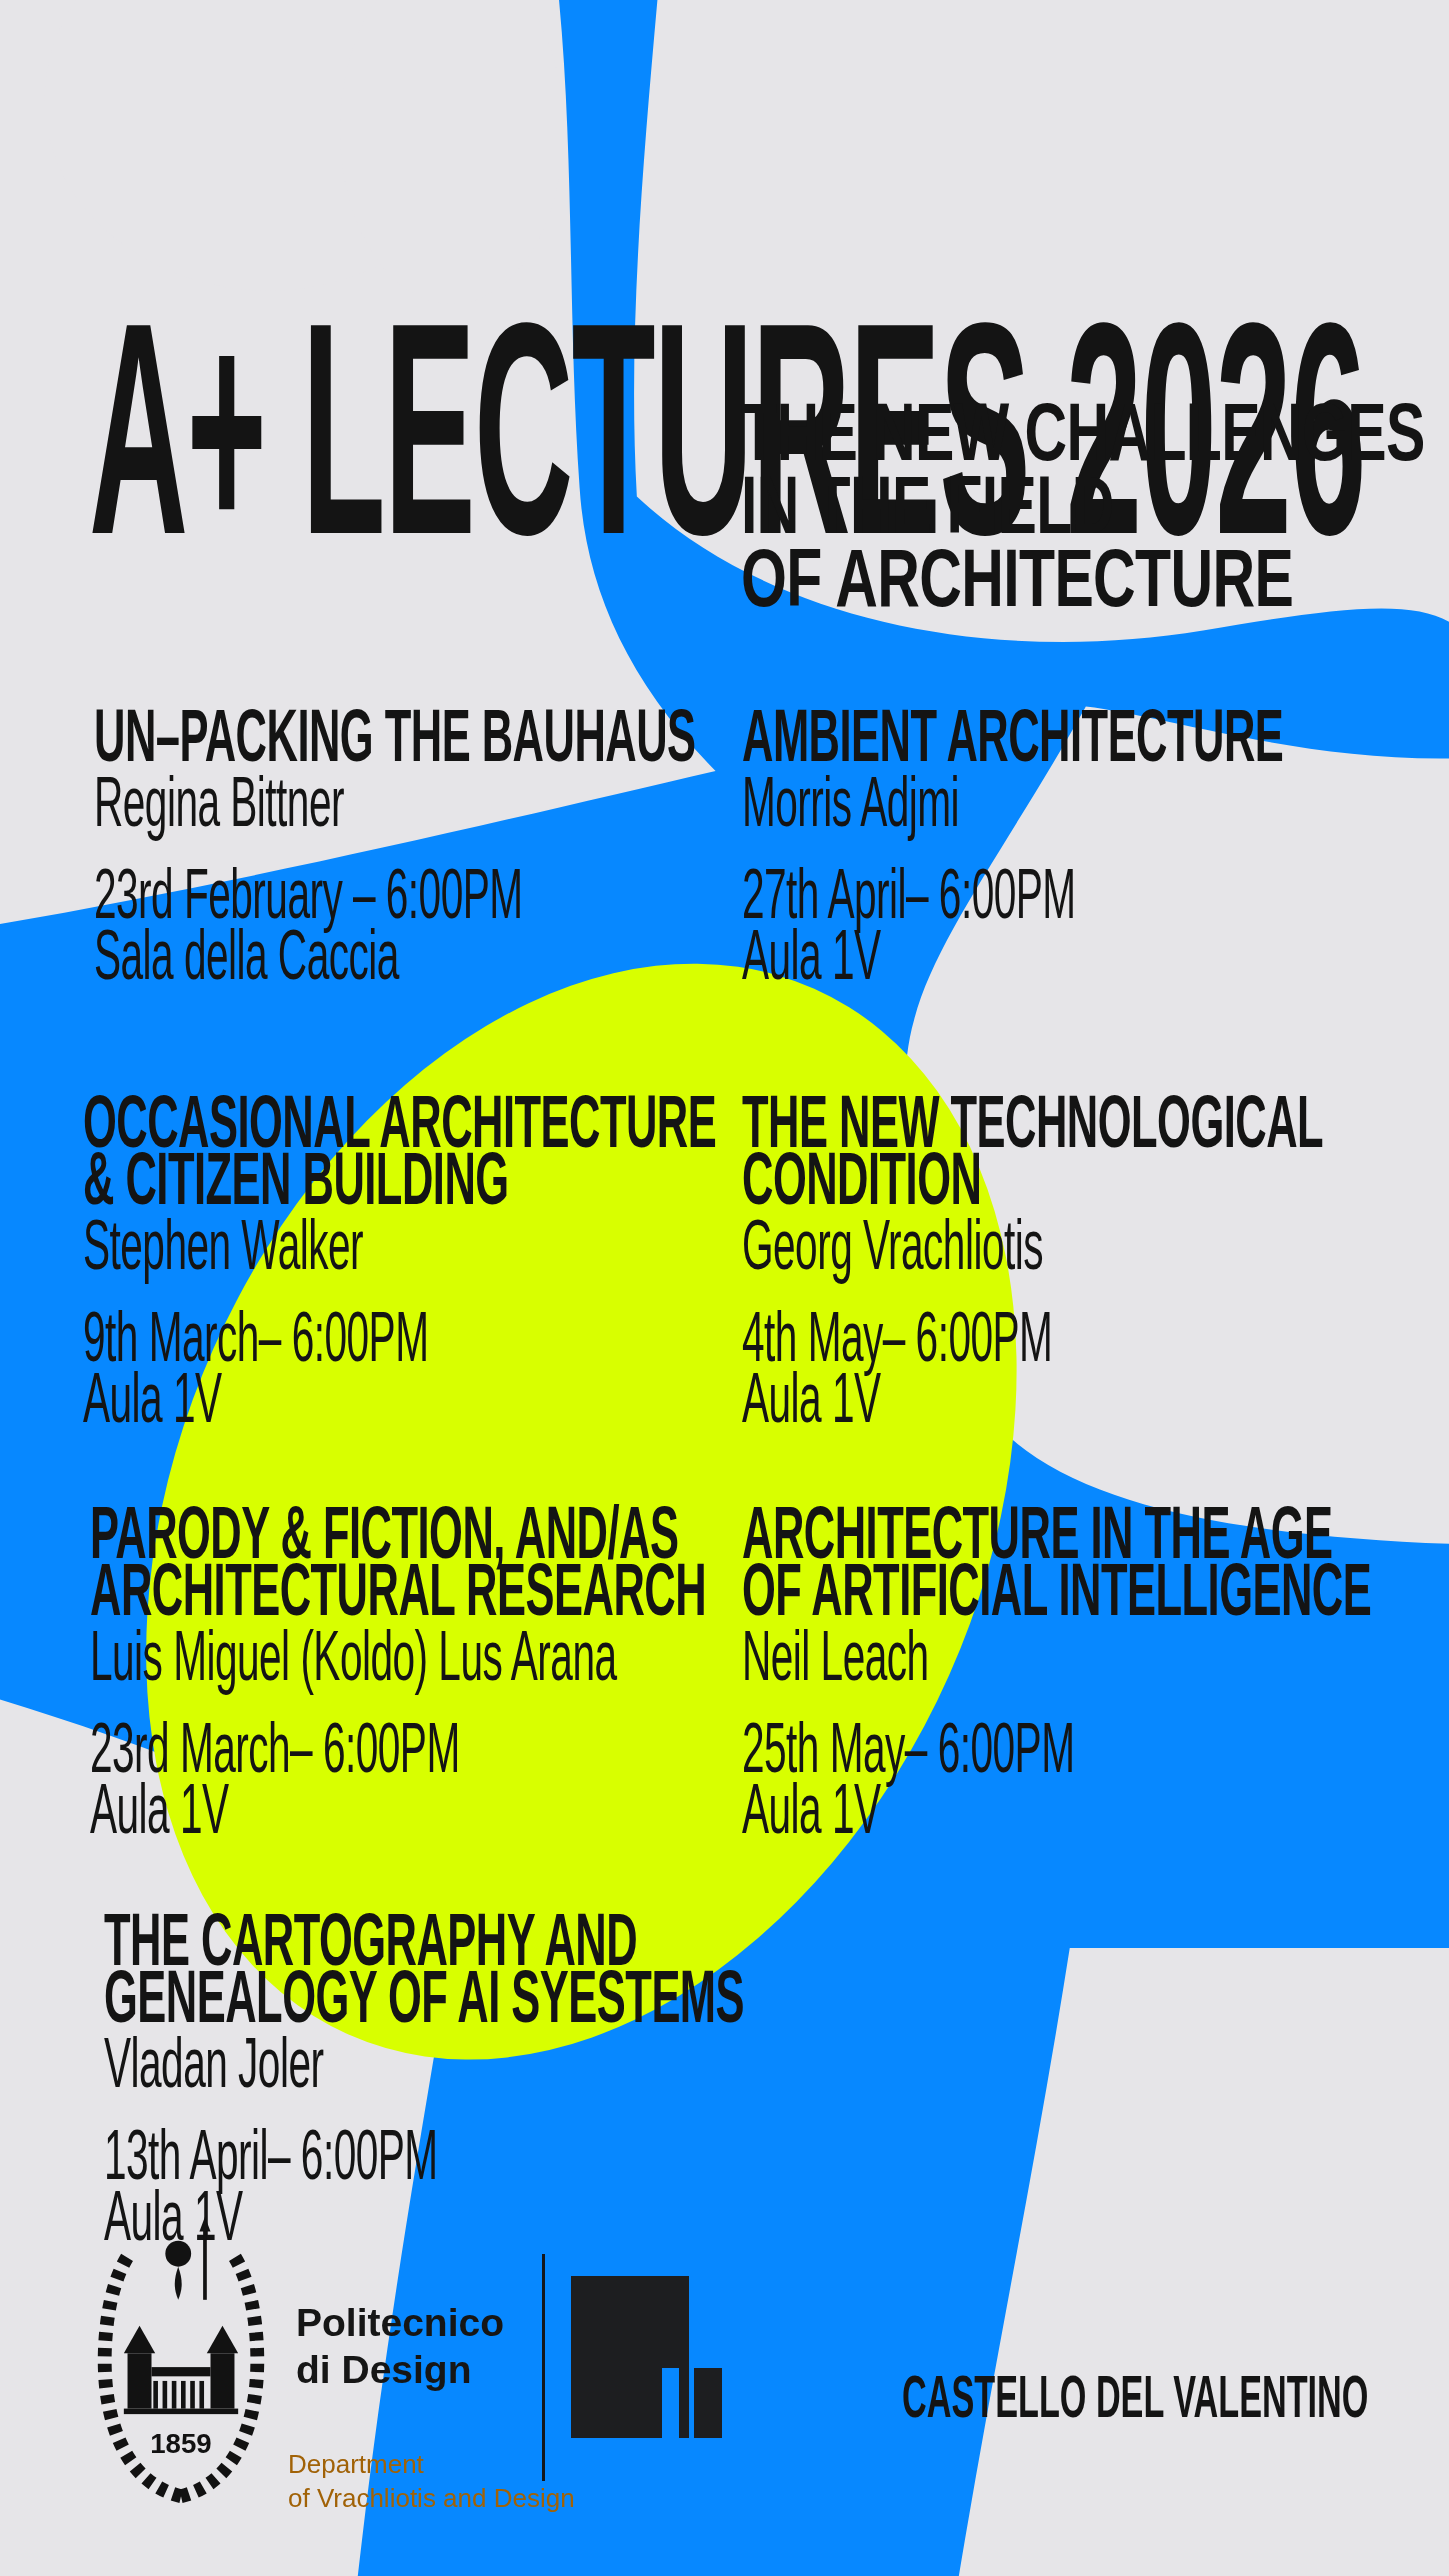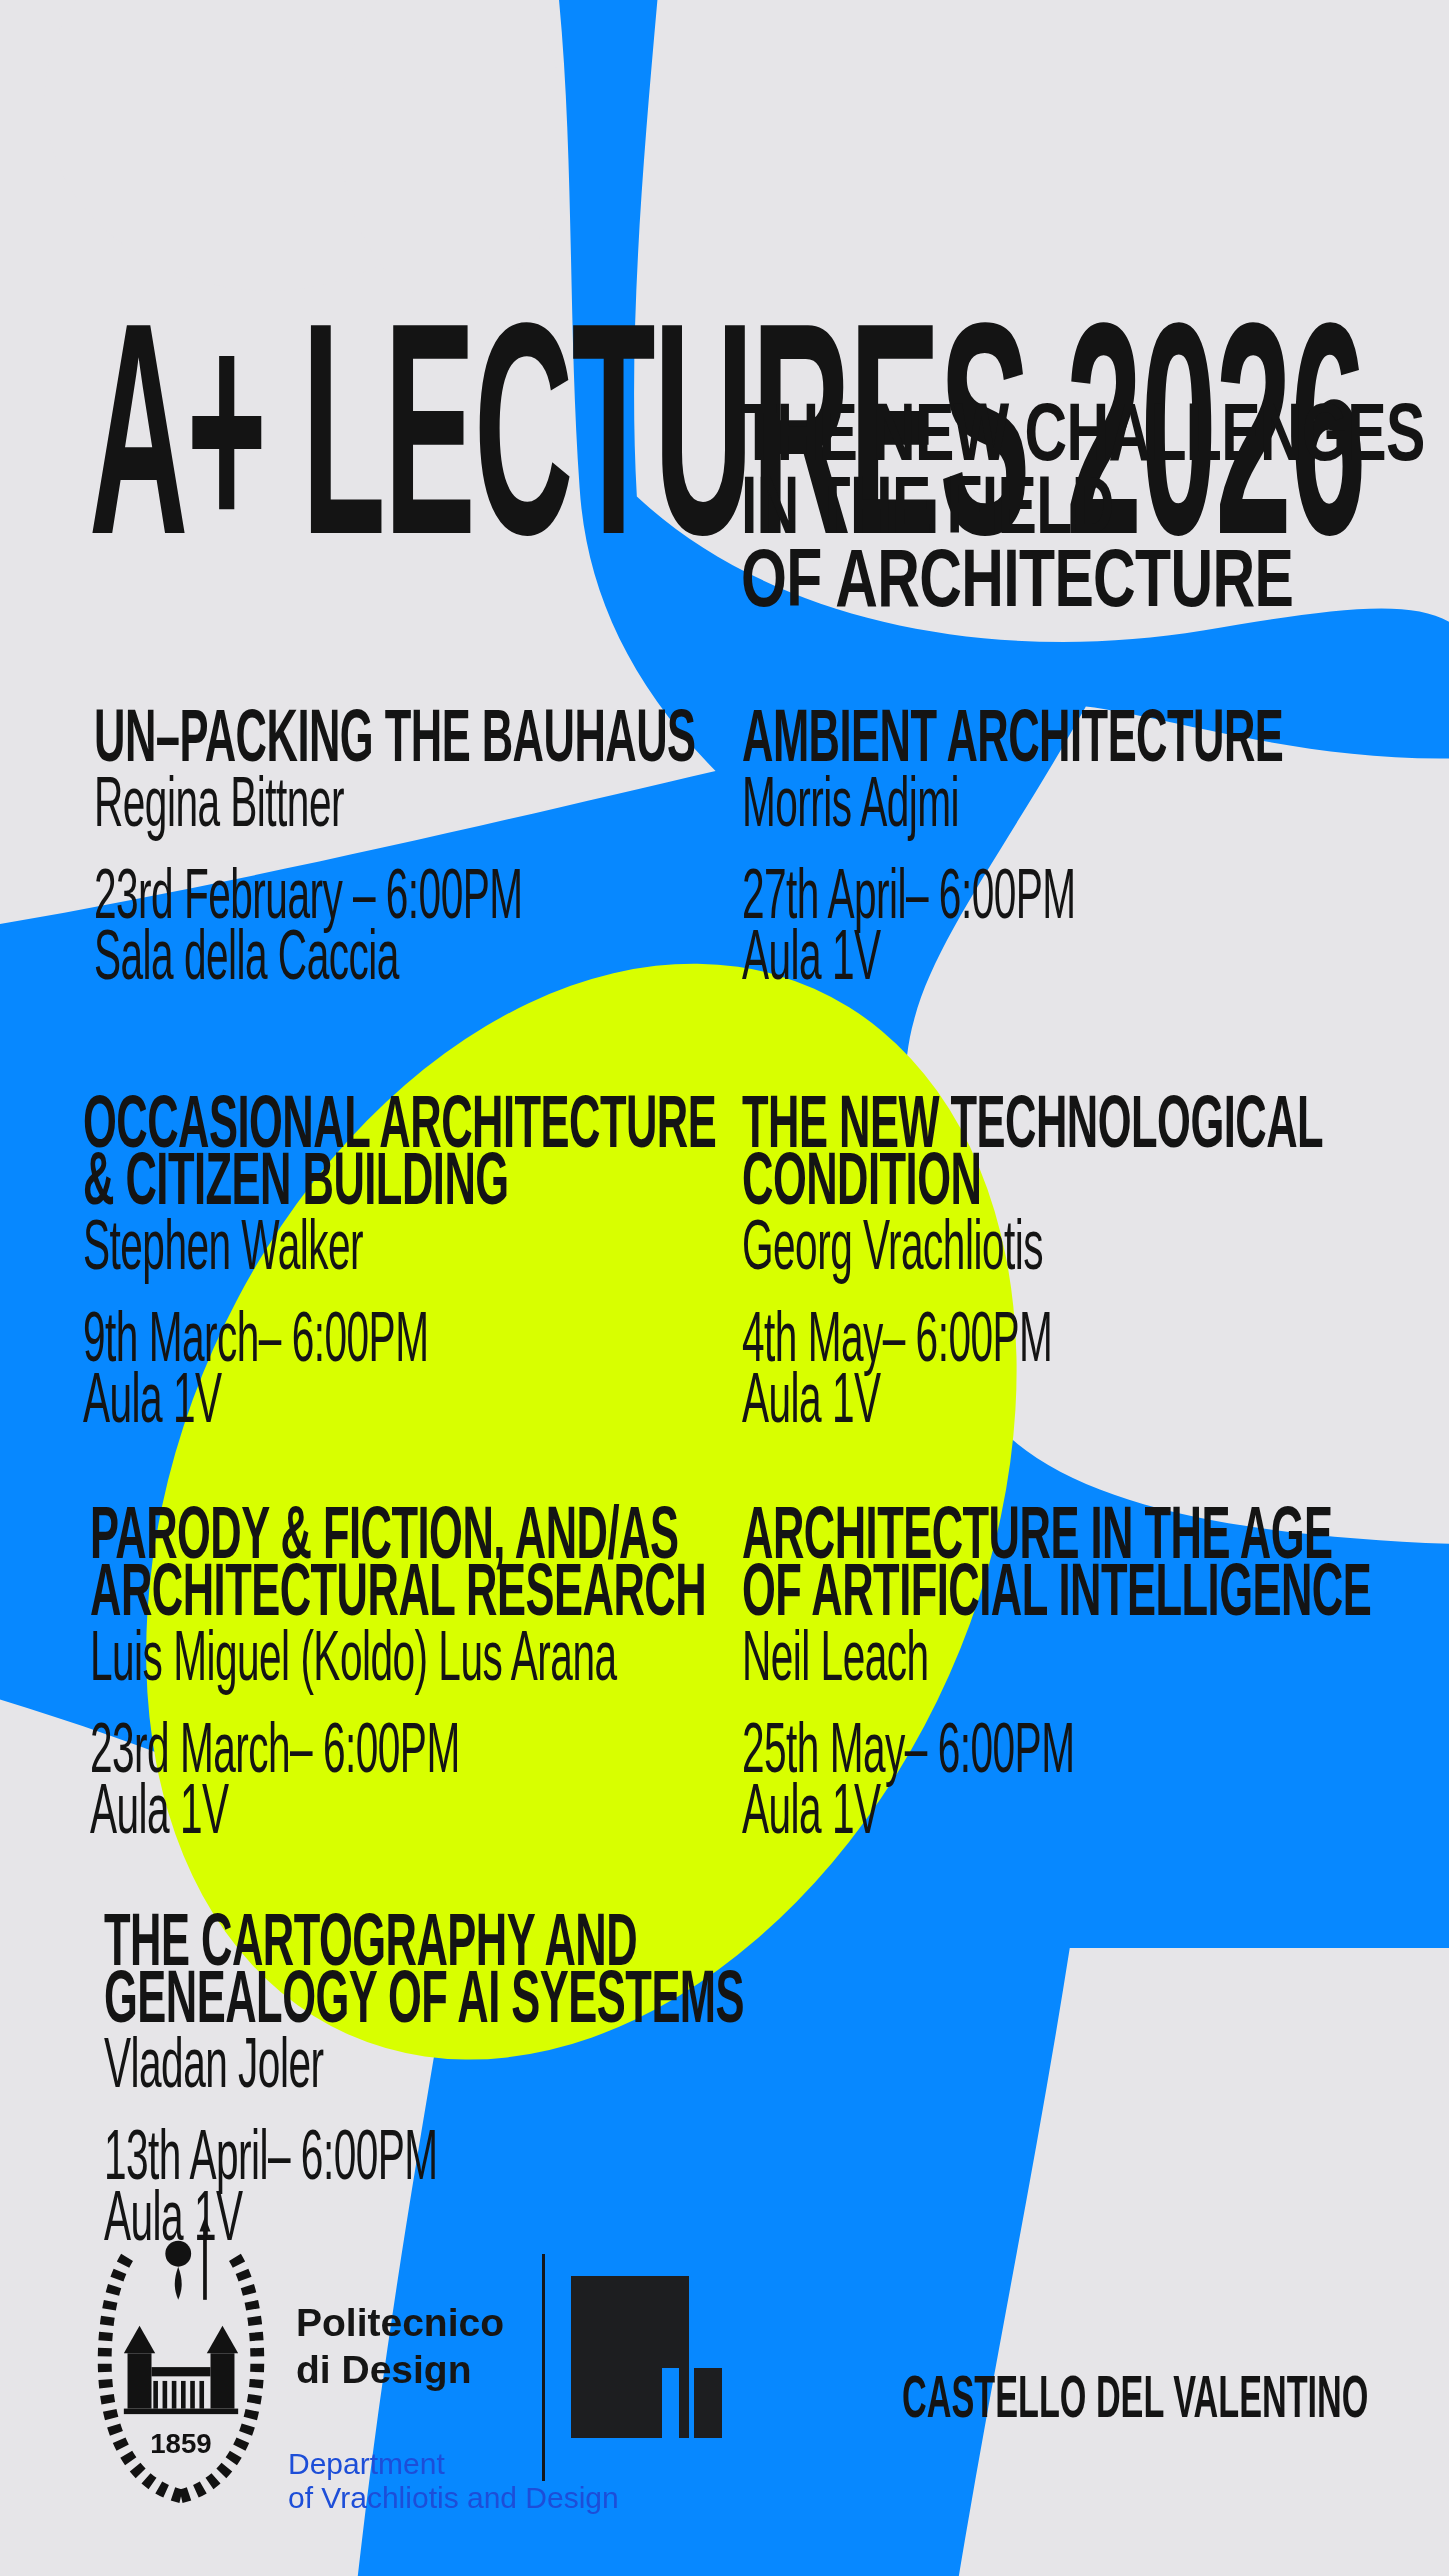--- a/index.html
+++ b/index.html
@@ -25,21 +25,21 @@
   .lec-title span{display:block;}
   .lec-speaker{font-size:70px;line-height:59px;font-weight:400;margin-top:9px;letter-spacing:-0.9px;}
   .lec-when{margin-top:32px;}
   .lec-date,.lec-venue{font-size:70px;line-height:61px;font-weight:400;letter-spacing:-0.9px;}
 
   .castello{left:902px;top:2363px;}
   .castello .sq{transform:scale(0.58,1);font-size:59px;font-weight:700;letter-spacing:0px;}
 
   .uni-name{left:288px;top:2299px;font-size:39px;line-height:47px;font-weight:700;color:#161616;margin-left:8px;}
   .uni-name span{display:block;}
-  .uni-dept{left:288px;top:2447px;font-size:30px;line-height:34px;font-weight:400;color:#1d4ed8;}
+  .uni-dept{left:288px;top:2447px;font-size:26px;line-height:34px;font-weight:400;color:#a16207;}
   .uni-dept span{display:block;}
 
   .divider{left:542px;top:2254px;width:2.7px;height:227px;background:#15171b;position:absolute;}
 
   .geo-a{left:571px;top:2276px;width:118px;height:162px;background:#1d1e20;position:absolute;}
   .geo-notch{left:662px;top:2368px;width:17px;height:70px;background:#0788FF;position:absolute;}
   .geo-b{left:694px;top:2368px;width:28px;height:70px;background:#1d1e20;position:absolute;}
 
   .seal{left:86px;top:2215px;position:absolute;}
 </style>

